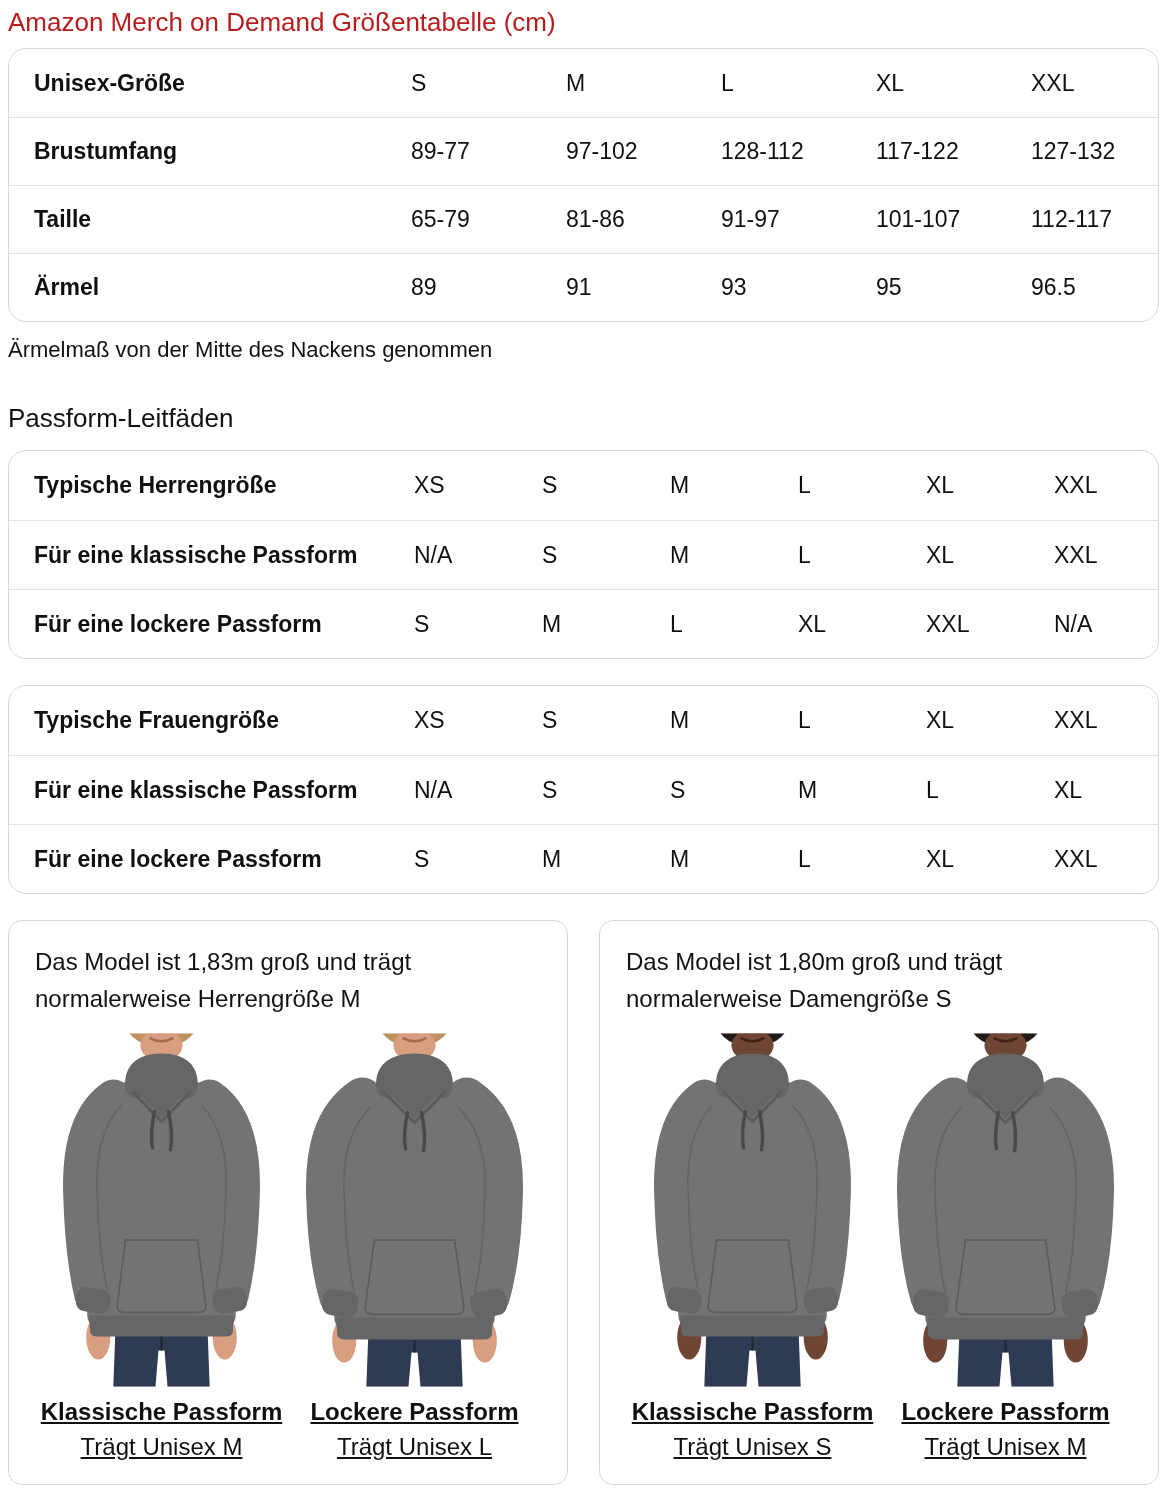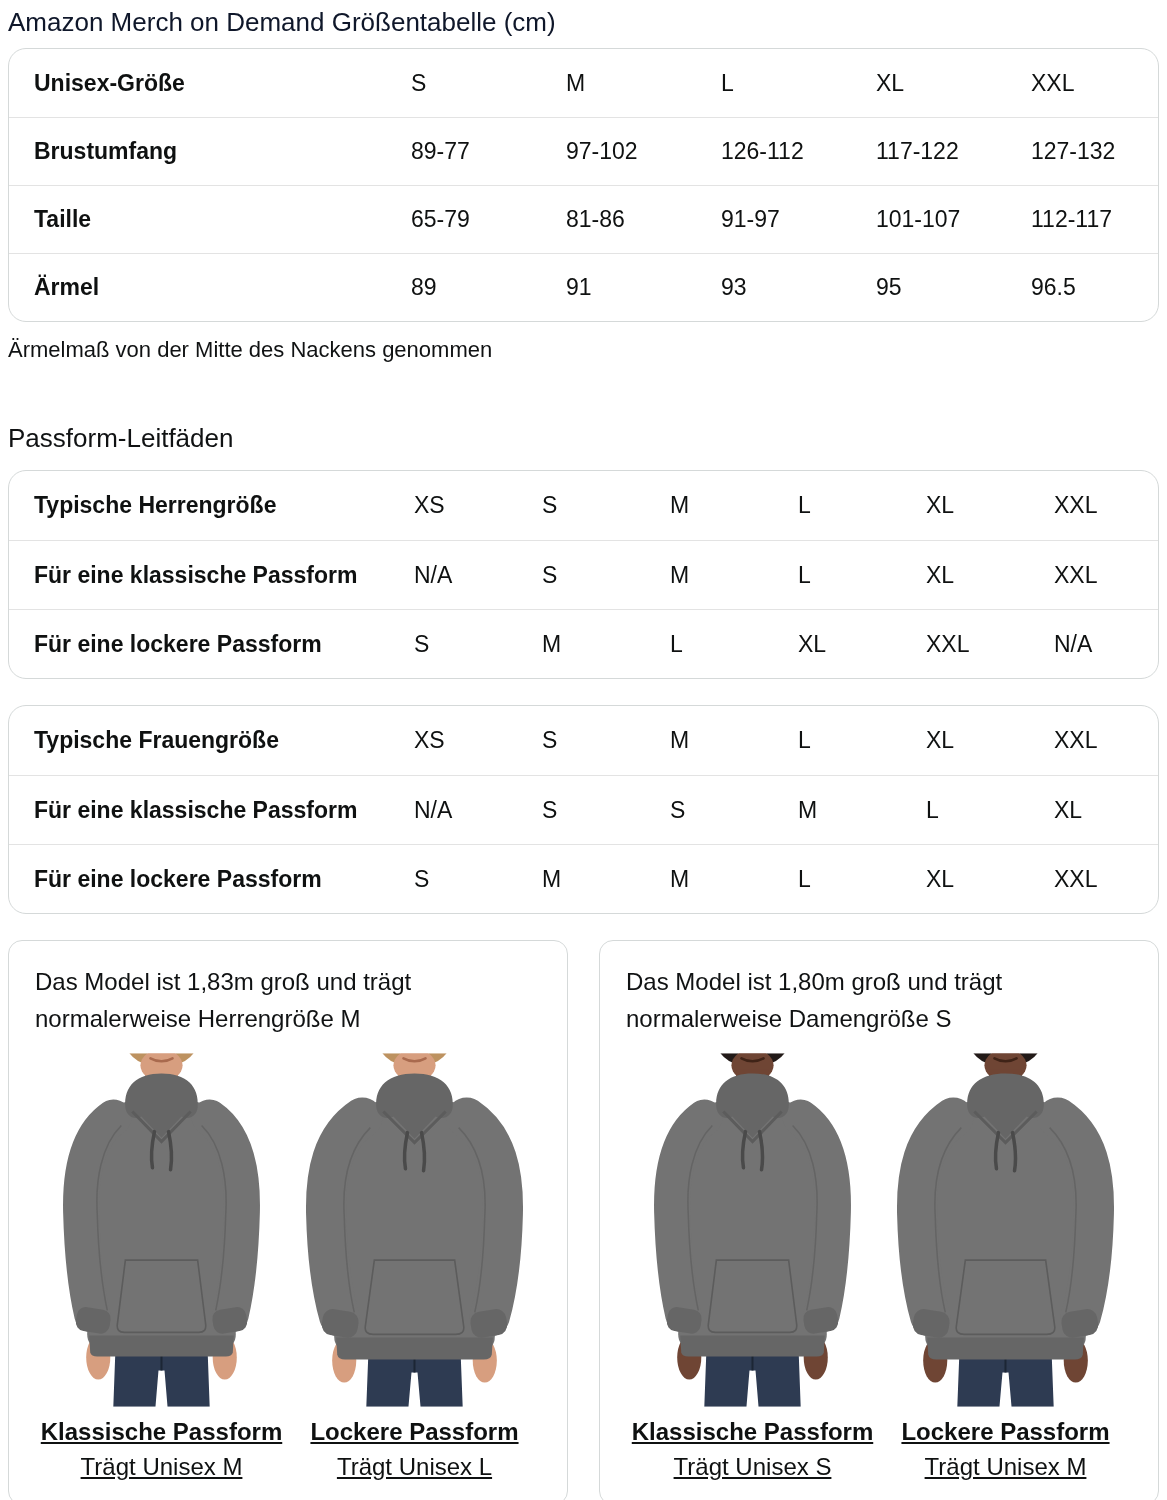--- a/index.html
+++ b/index.html
@@ -11,21 +11,21 @@
     -webkit-font-smoothing: antialiased;
   }
   main { padding: 6px 8px 8px 8px; }
 
   h1.page-title {
     font-size: 26px;
     font-weight: 400;
     line-height: 32px;
     margin: 0 0 10px 0;
     padding-left: 0px;
-    color: #0f172a;
+    color: #b91c1c;
   }
 
   .table {
     border: 1px solid #d5d9d9;
     border-radius: 18px;
     overflow: hidden;
     background: #fff;
   }
   .trow {
     display: grid;
@@ -41,21 +41,21 @@
   .tlabel { font-weight: 700; }
   .tcell { font-weight: 400; }
 
   p.note {
     margin-top: 14px;
     font-size: 22px;
     line-height: 28px;
     color: #101213;
   }
   h2.section-title {
-    margin-top: 58px;
+    margin-top: 38px;
     font-size: 26px;
     font-weight: 400;
     line-height: 32px;
     color: #101213;
   }
   #fitTable0 { margin-top: 16px; }
   #fitTable1 { margin-top: 26px; }
 
   .cards {
     margin-top: 26px;
@@ -176,21 +176,21 @@
         <div class="tcell">S</div>
         <div class="tcell">M</div>
         <div class="tcell">L</div>
         <div class="tcell">XL</div>
         <div class="tcell">XXL</div>
       </div>
       <div class="trow cols5">
         <div class="tlabel">Brustumfang</div>
         <div class="tcell">89-77</div>
         <div class="tcell">97-102</div>
-        <div class="tcell">126-112</div>
+        <div class="tcell">128-112</div>
         <div class="tcell">117-122</div>
         <div class="tcell">127-132</div>
       </div>
       <div class="trow cols5">
         <div class="tlabel">Taille</div>
         <div class="tcell">65-79</div>
         <div class="tcell">81-86</div>
         <div class="tcell">91-97</div>
         <div class="tcell">101-107</div>
         <div class="tcell">112-117</div>

